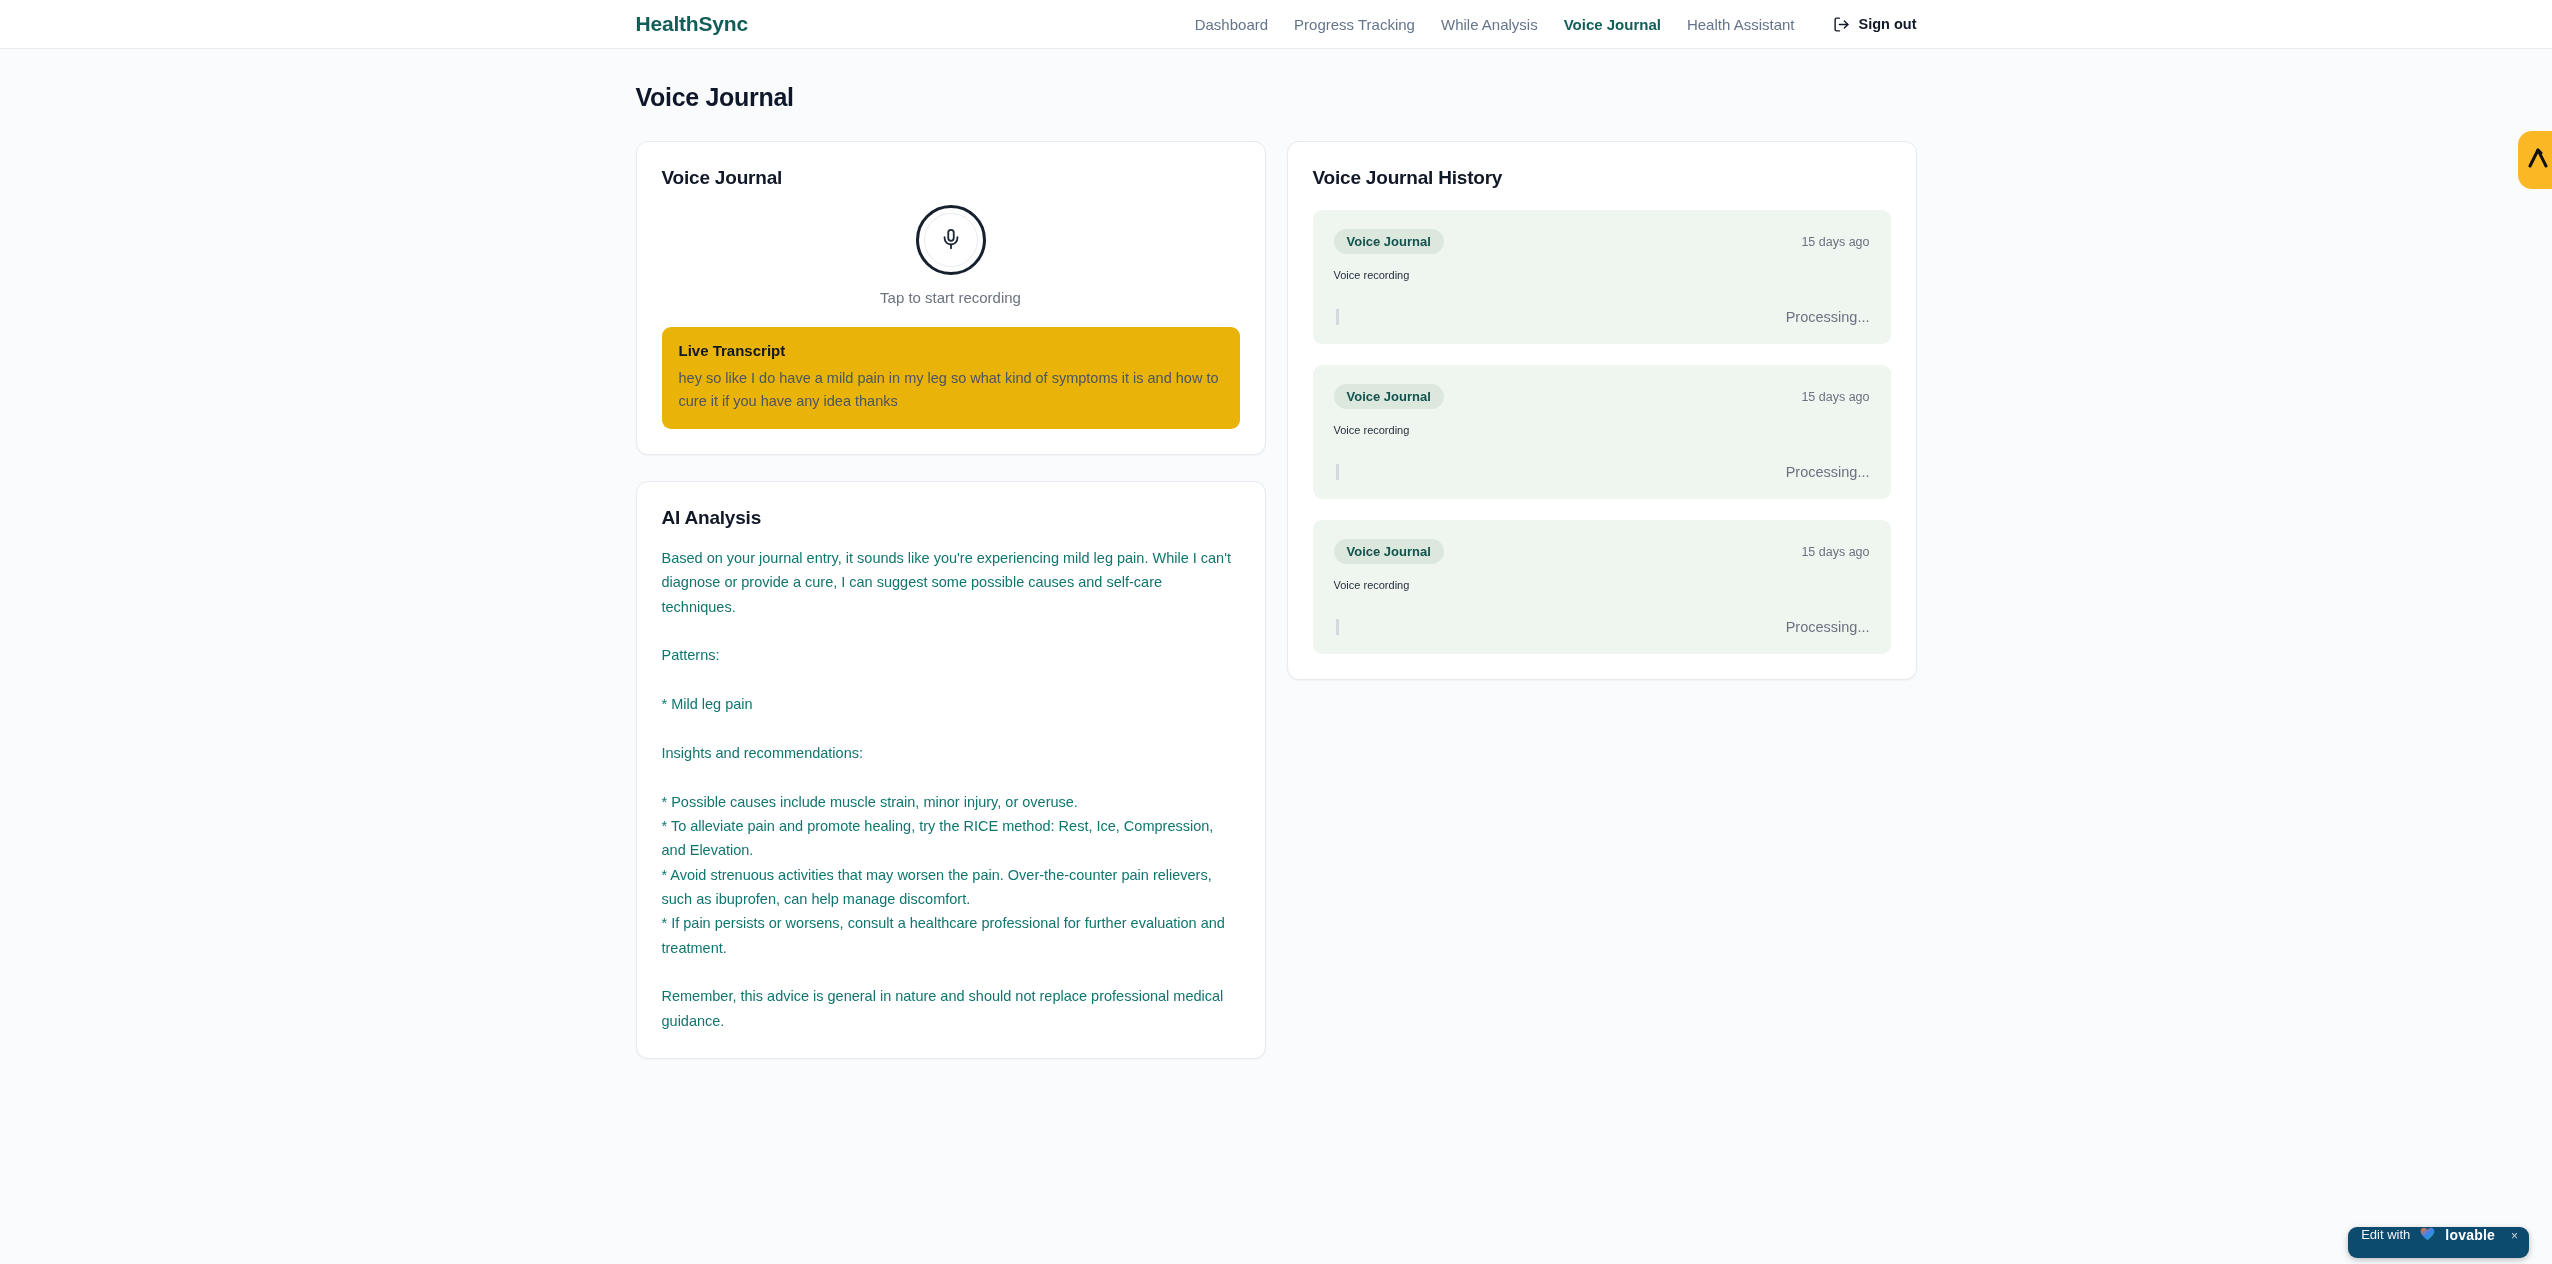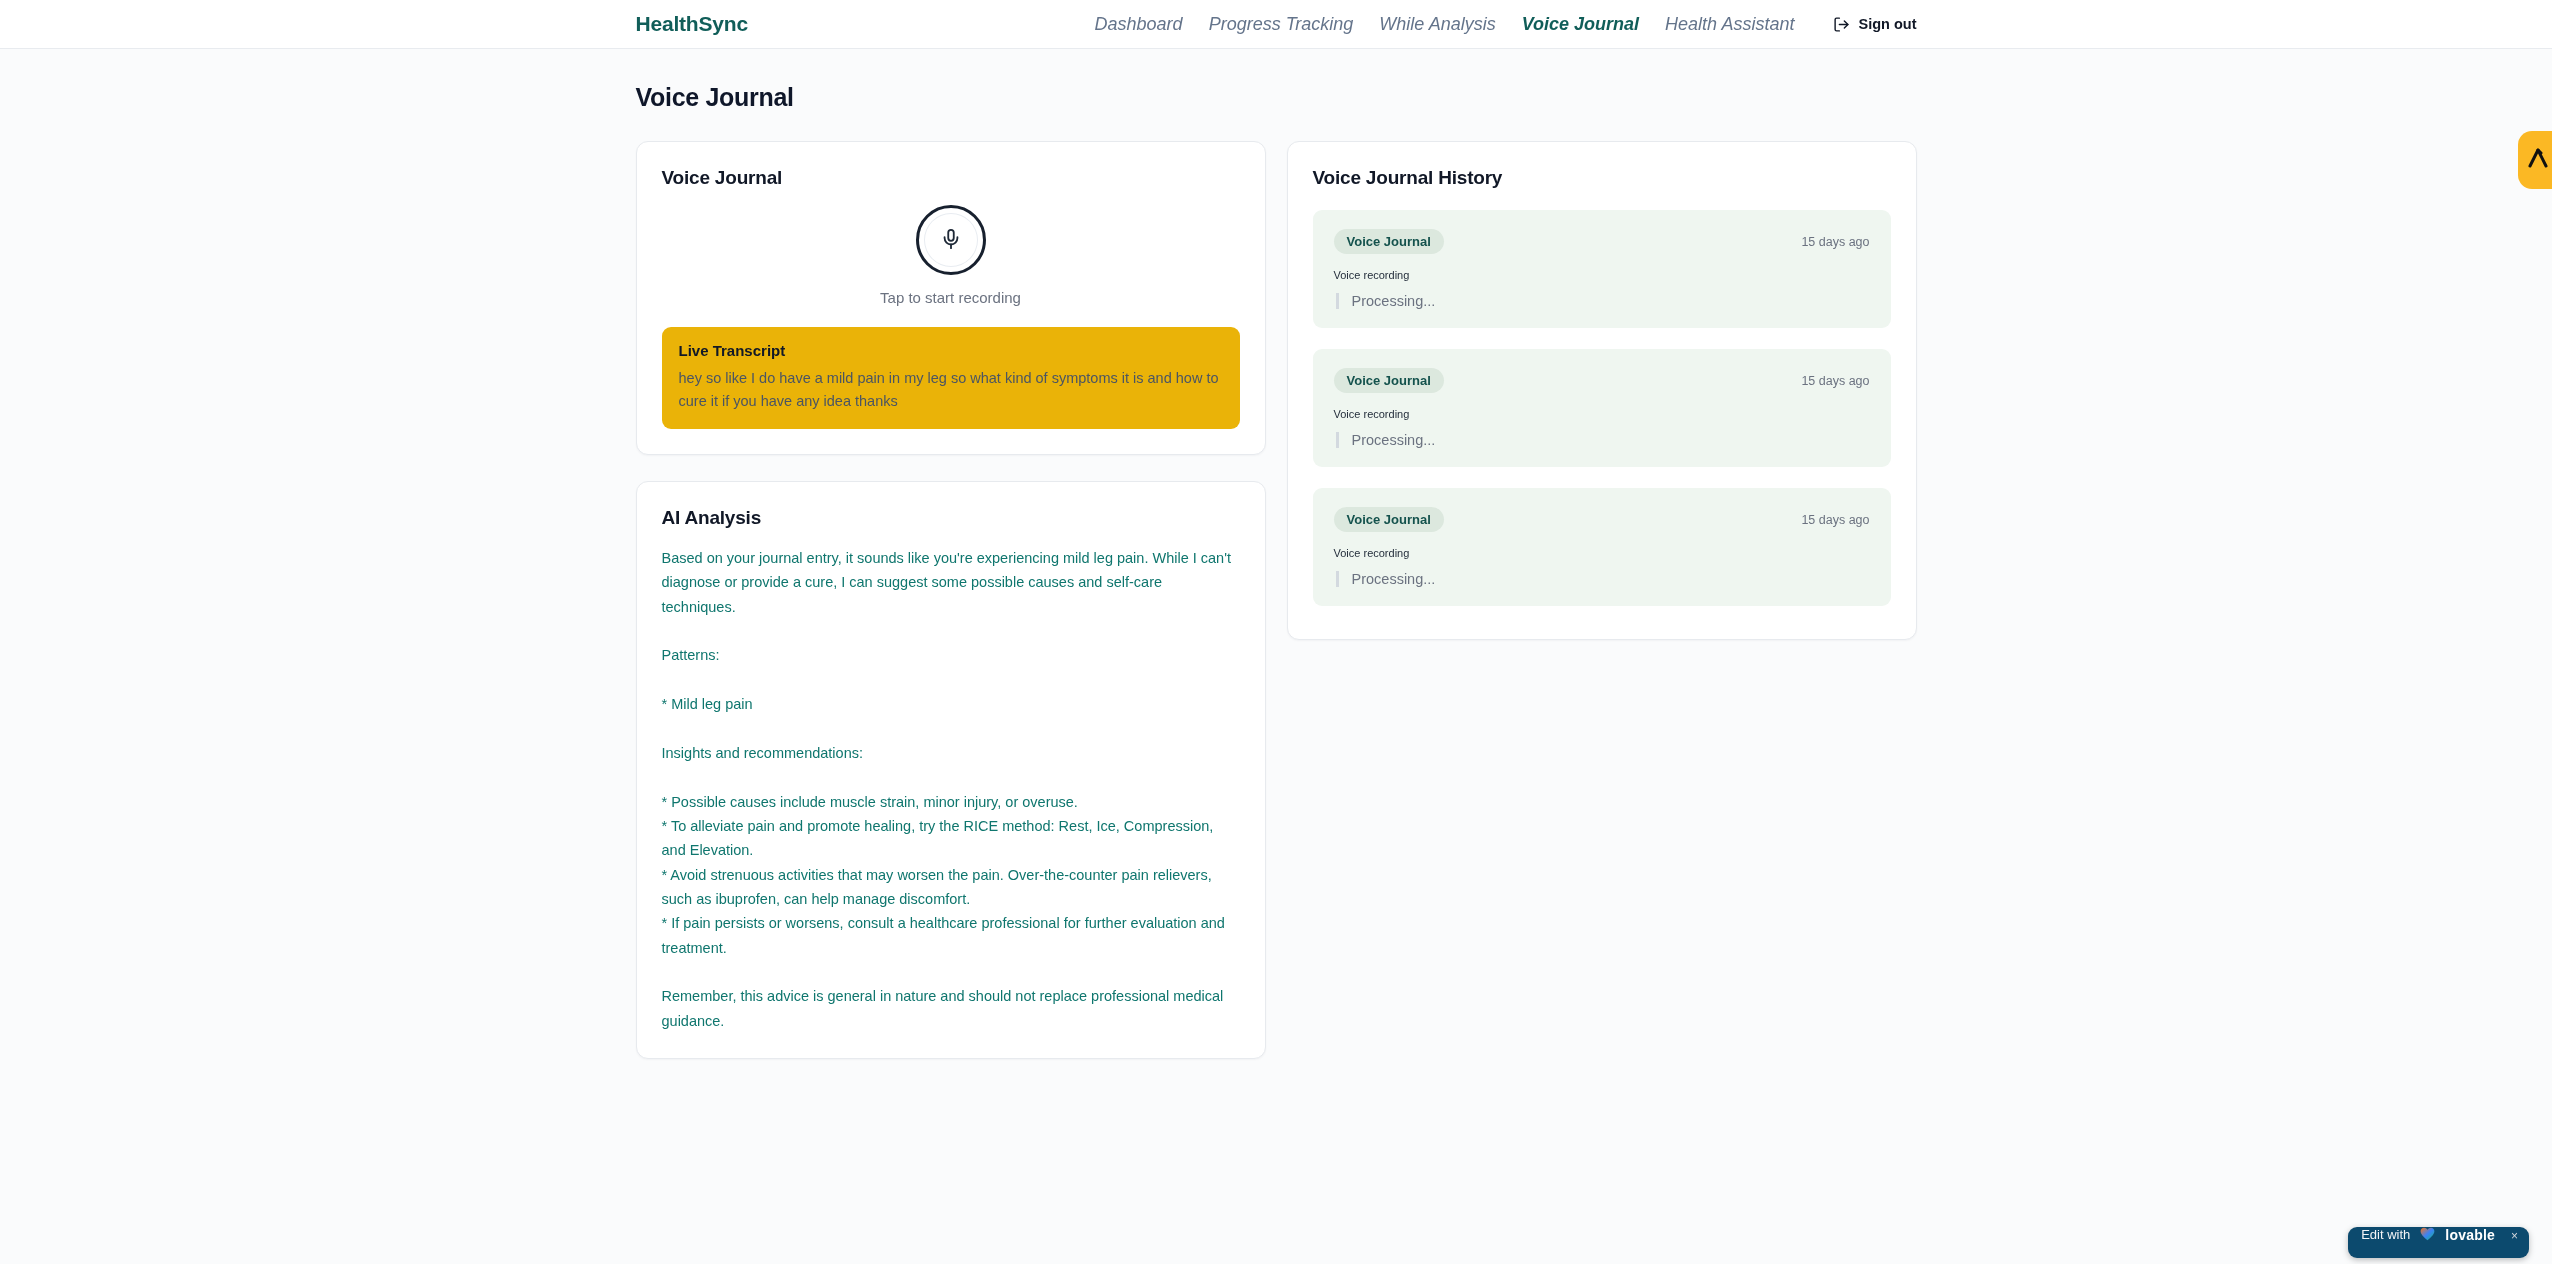--- a/index.html
+++ b/index.html
@@ -14,21 +14,21 @@
 
   
   header {
     height: 49px; background: #ffffff; border-bottom: 1px solid #e8ebef;
   }
   .header-inner {
     height: 100%; display: flex; align-items: center; justify-content: space-between;
   }
   .brand { font-size: 21px; font-weight: 700; color: #115e59; letter-spacing: -0.2px; cursor: pointer; }
   nav { display: flex; align-items: center; gap: 26px; }
-  .nav-link { font-size: 18px; font-weight: 500; color: #64748b; text-decoration: none; cursor: pointer; font-style: italic; }
+  .nav-link { font-size: 15px; font-weight: 500; color: #64748b; text-decoration: none; cursor: pointer; }
   .nav-link.active { color: #115e59; font-weight: 600; }
   .signout-btn {
     display: flex; align-items: center; gap: 9px; margin-left: 12px;
     background: none; border: none; cursor: pointer;
     font-family: "Liberation Sans", sans-serif;
     font-size: 14.5px; font-weight: 600; color: #111827;
   }
   .signout-btn svg { display: block; }
 
   
@@ -71,22 +71,22 @@
     background: #eff6f0; border-radius: 9px; padding: 19px 21px; cursor: pointer;
   }
   .entry-top { display: flex; align-items: center; justify-content: space-between; }
   .entry-badge {
     background: #dce8de; color: #14524d; font-size: 13px; font-weight: 600;
     padding: 5px 13px; border-radius: 999px; display: inline-block;
   }
   .entry-time { font-size: 12.5px; color: #6b7280; }
   .entry-title { margin-top: 15px; font-size: 11px; color: #1f2937; }
   .entry-status {
-    margin-top: 12px; font-size: 14.5px; color: #6b7280;
-    border-left: 3px solid #d3d9df; padding-left: 13px; margin-left: 2px;
+    margin-top: 28px; font-size: 14.5px; color: #6b7280;
+    border-left: 3px solid #d3d9df; padding-left: 13px; margin-left: 2px; text-align: right;
   }
 
   
   .corner-badge {
     position: absolute; top: 131px; right: -24px; width: 58px; height: 58px;
     background: #fbb824; border-radius: 14px; cursor: pointer;
     display: flex; align-items: center; padding-left: 8px;
   }
 
   

